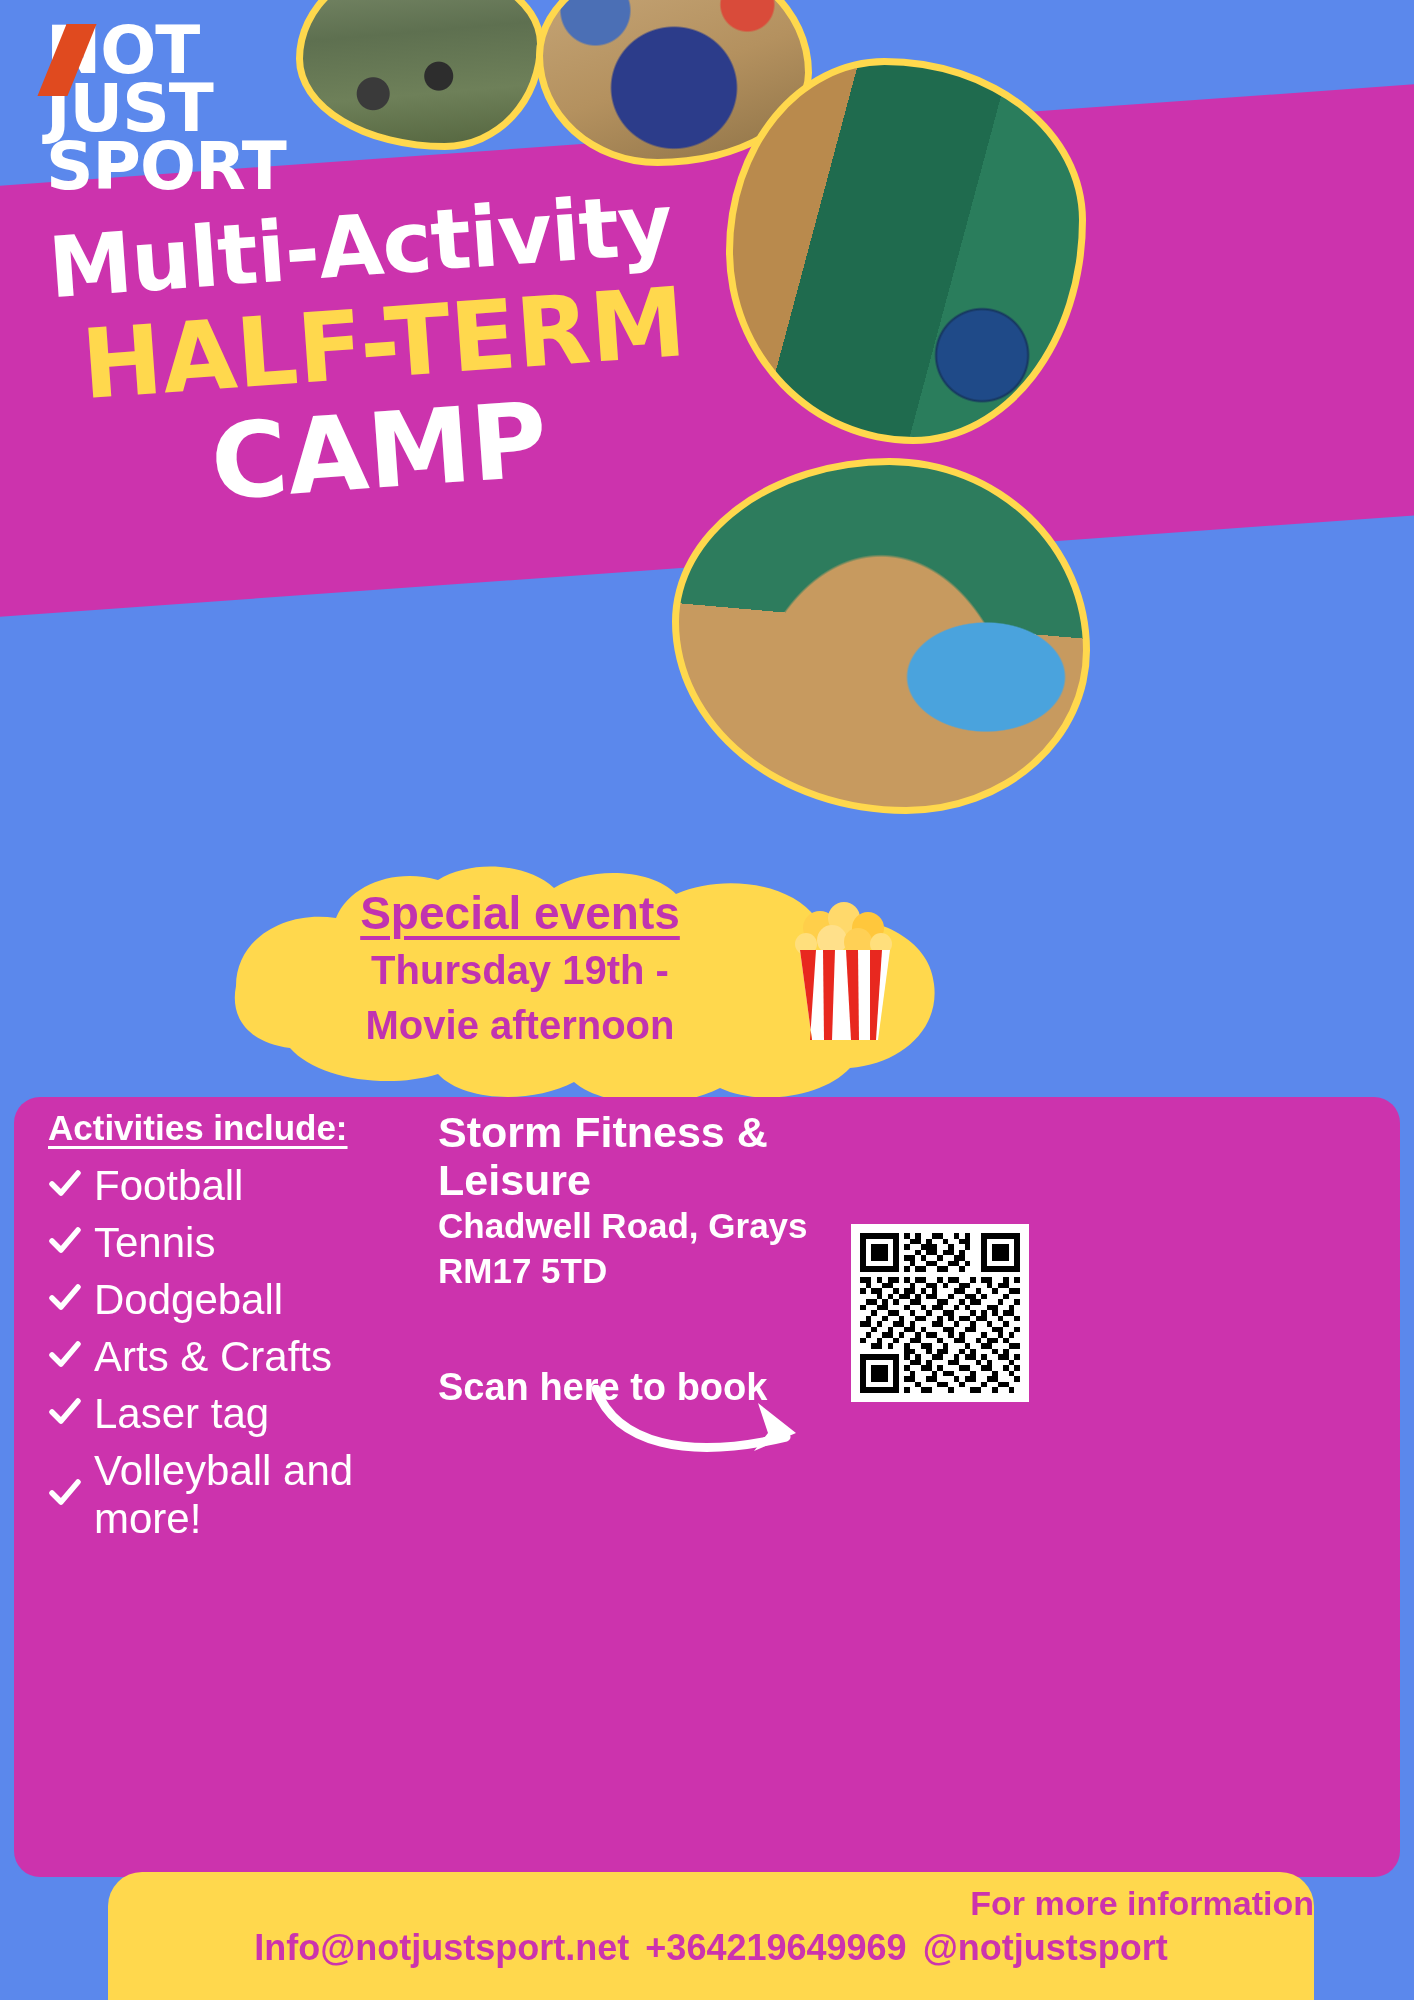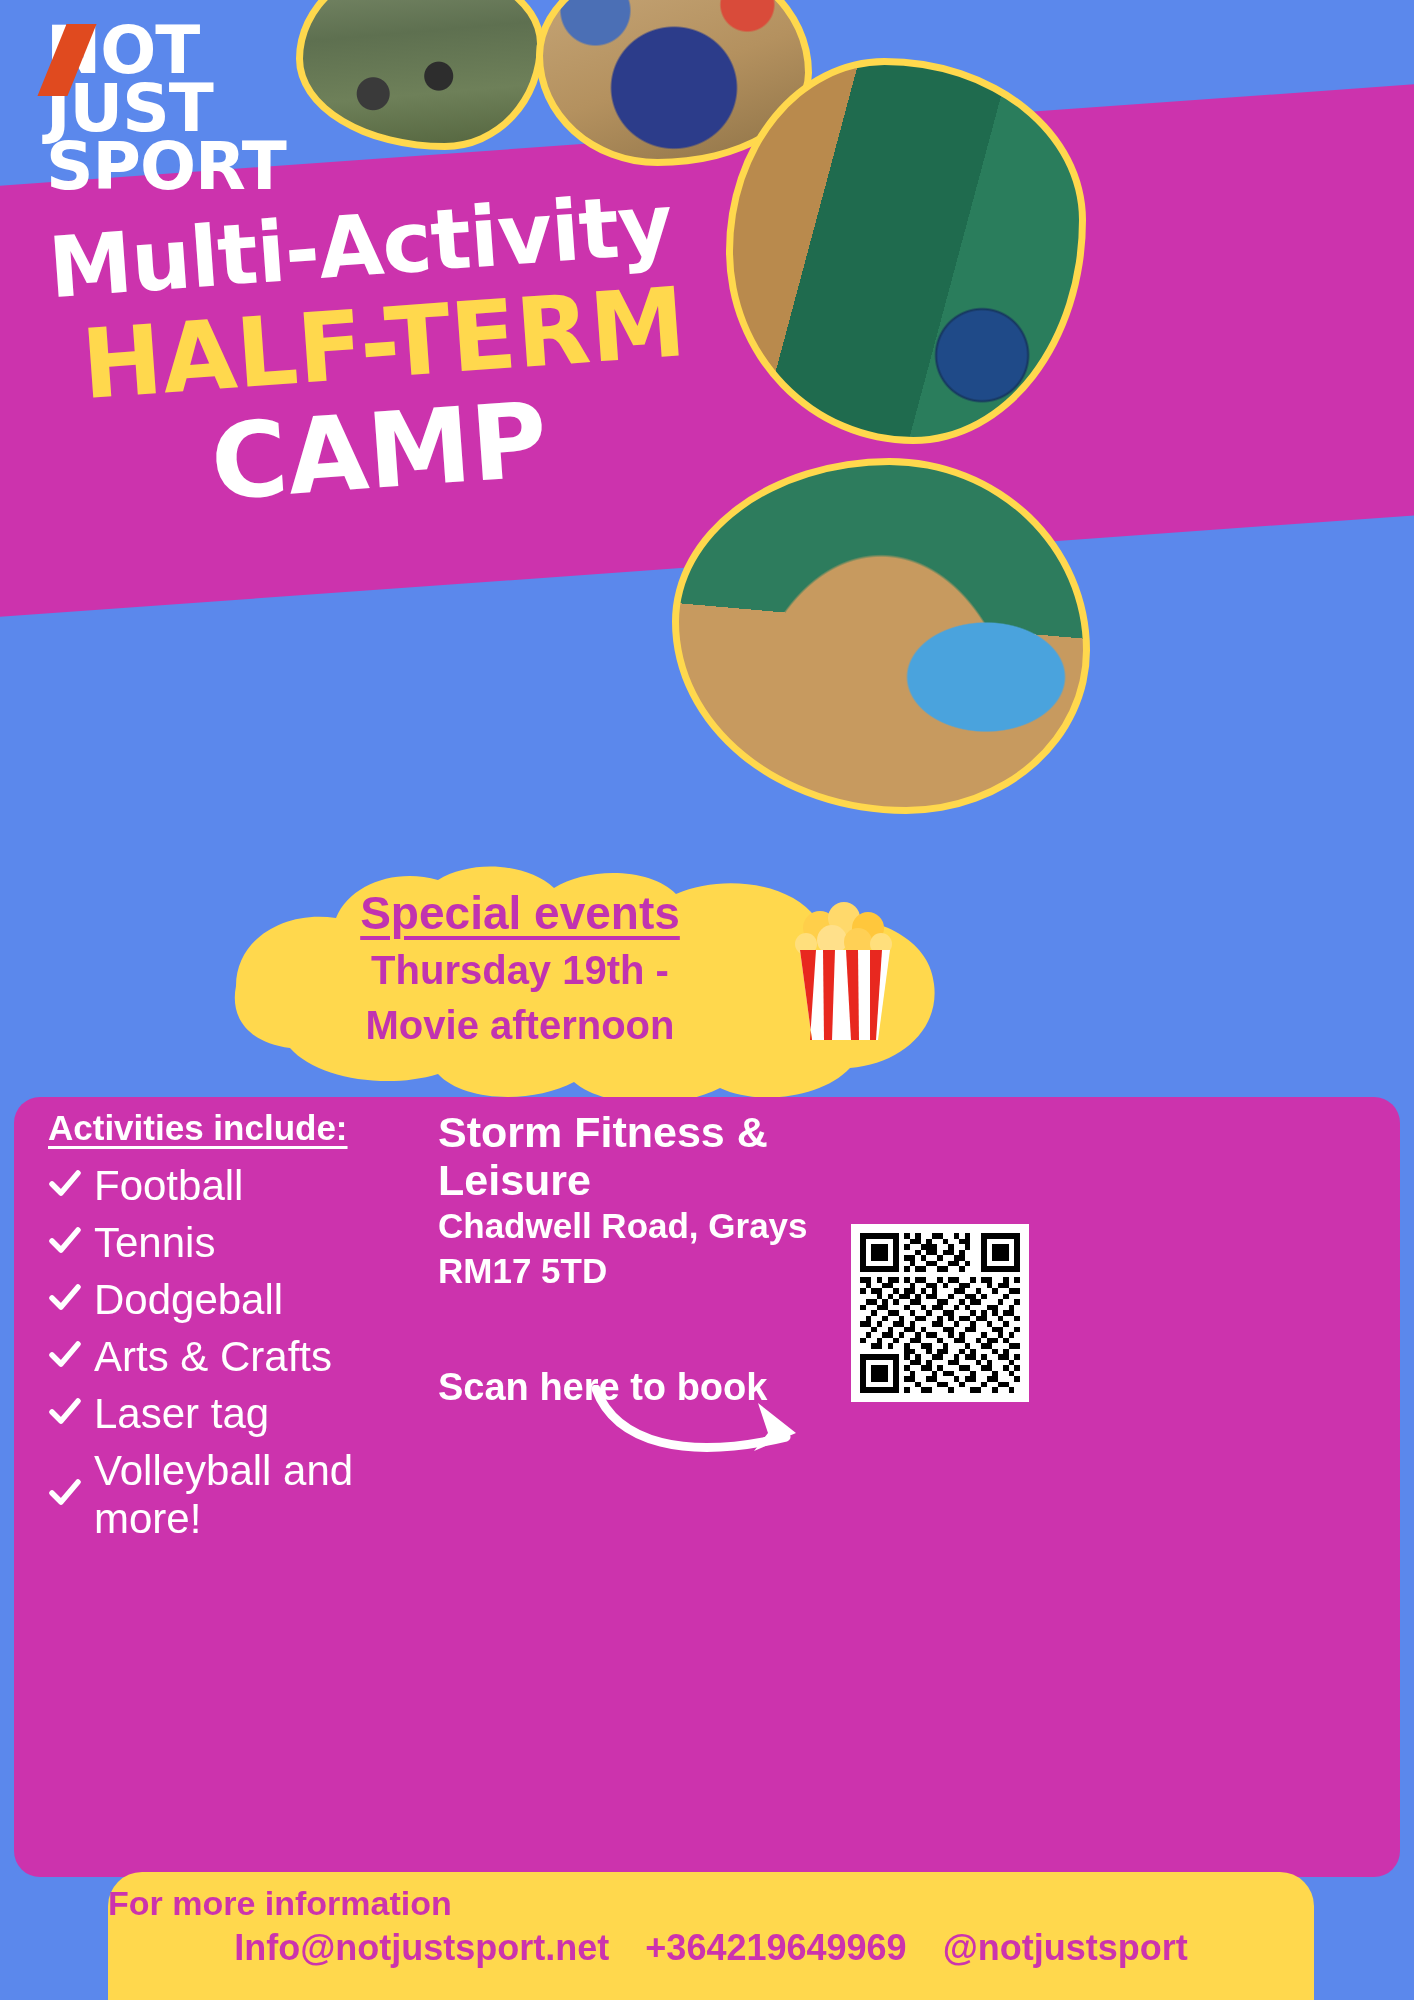--- a/index.html
+++ b/index.html
@@ -142,25 +142,25 @@
   .arrow { position:absolute; left:590px; top:1385px; width:240px; height:80px; z-index:6; }
 
   
   .qr { position:absolute; left:851px; top:1224px; width:178px; height:178px; background:#fff; z-index:6; padding:9px; }
   .qr svg { width:100%; height:100%; display:block; }
 
   
   .footer {
     position:absolute; left:108px; top:1872px; width:1206px; height:128px;
     background:#ffd84d; border-radius:34px 34px 0 0; z-index:6;
-    text-align:left; color:#cc33ad; font-weight:800;
+    text-align:right; color:#cc33ad; font-weight:800;
     padding-top:12px;
   }
   .footer-title { font-size:34px; }
-  .footer-row { font-size:36px; margin-top:4px; display:flex; justify-content:center; gap:36px; }
+  .footer-row { font-size:36px; margin-top:4px; display:flex; justify-content:center; gap:16px; }
 </style>
 </head>
 <body>
 
 <div class="poster">
 
   <div class="band-magenta"></div>
 
   <div class="logo">
     <span class="l1">

